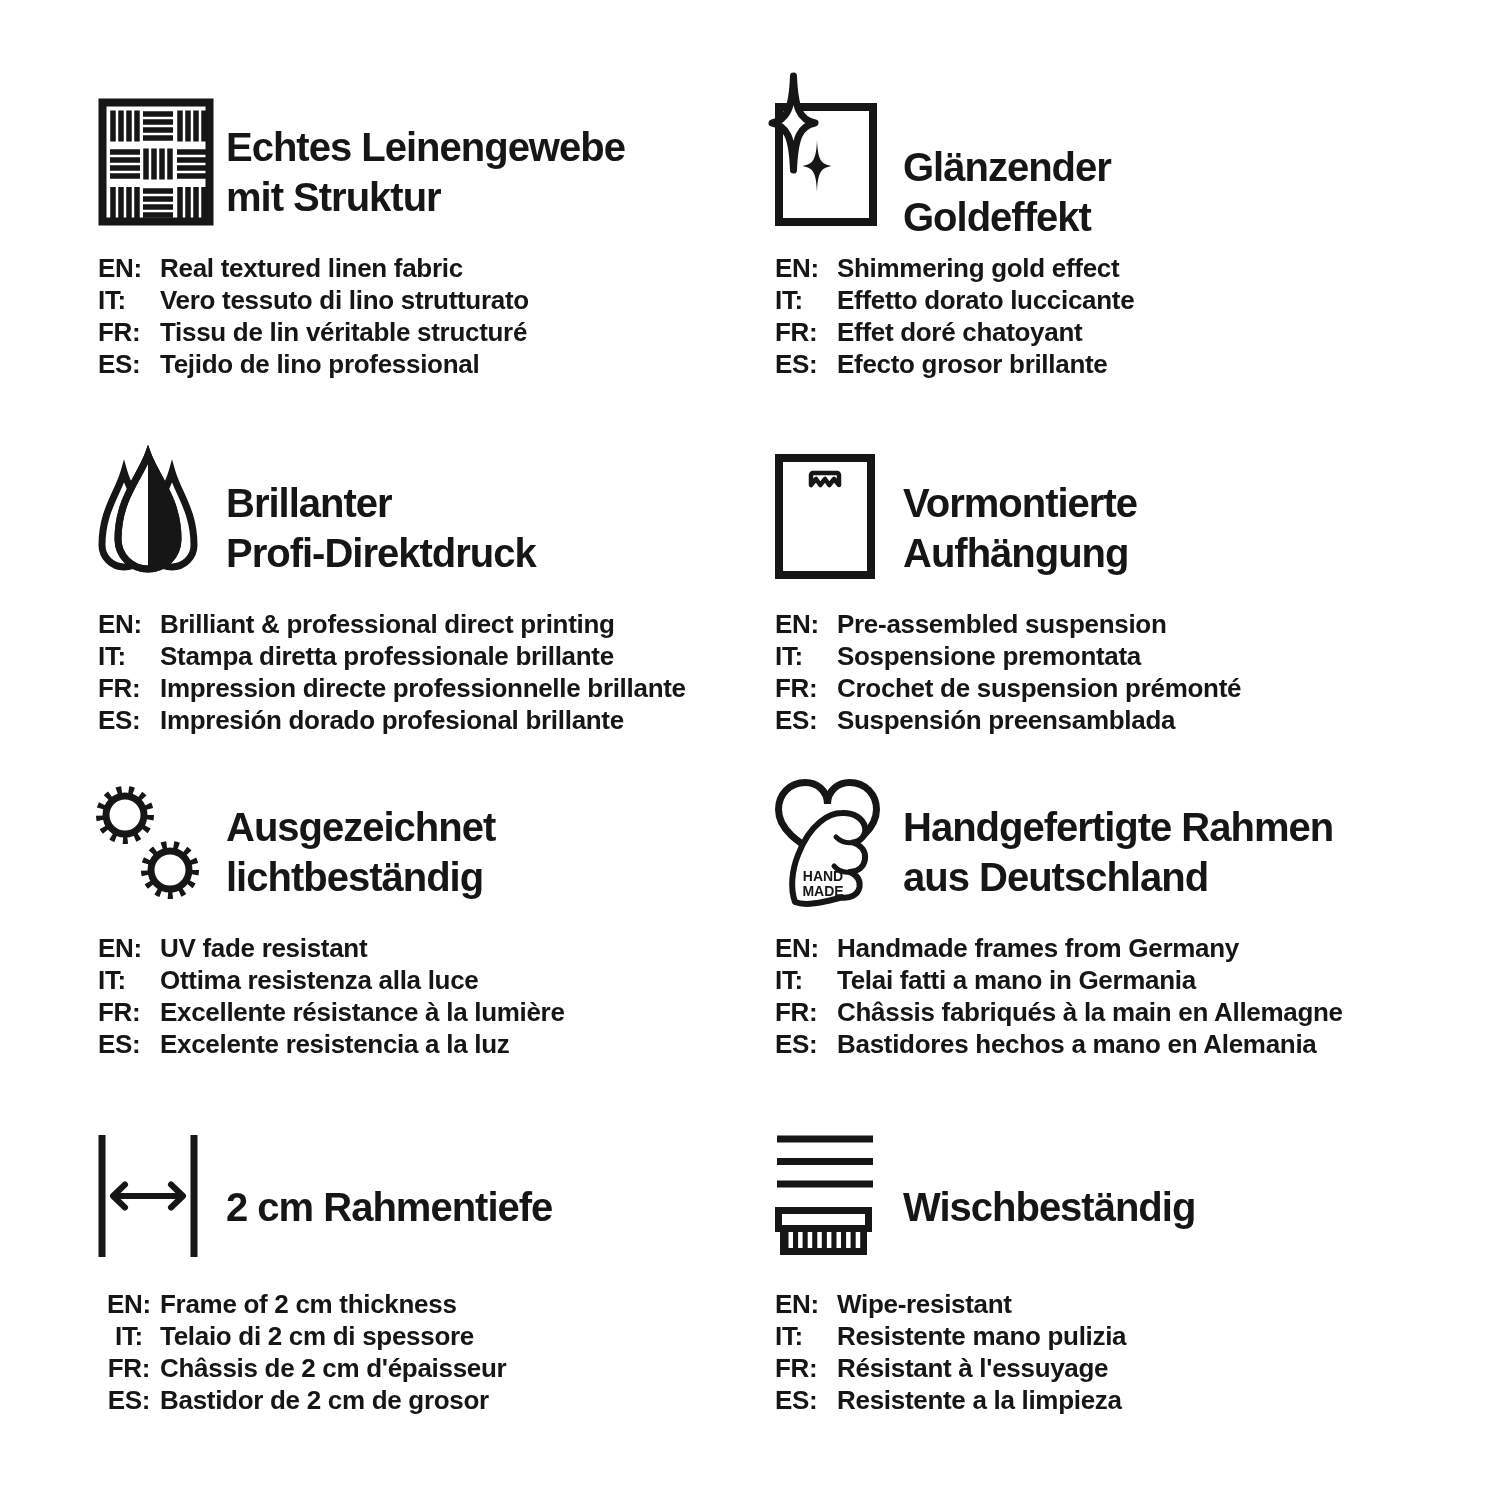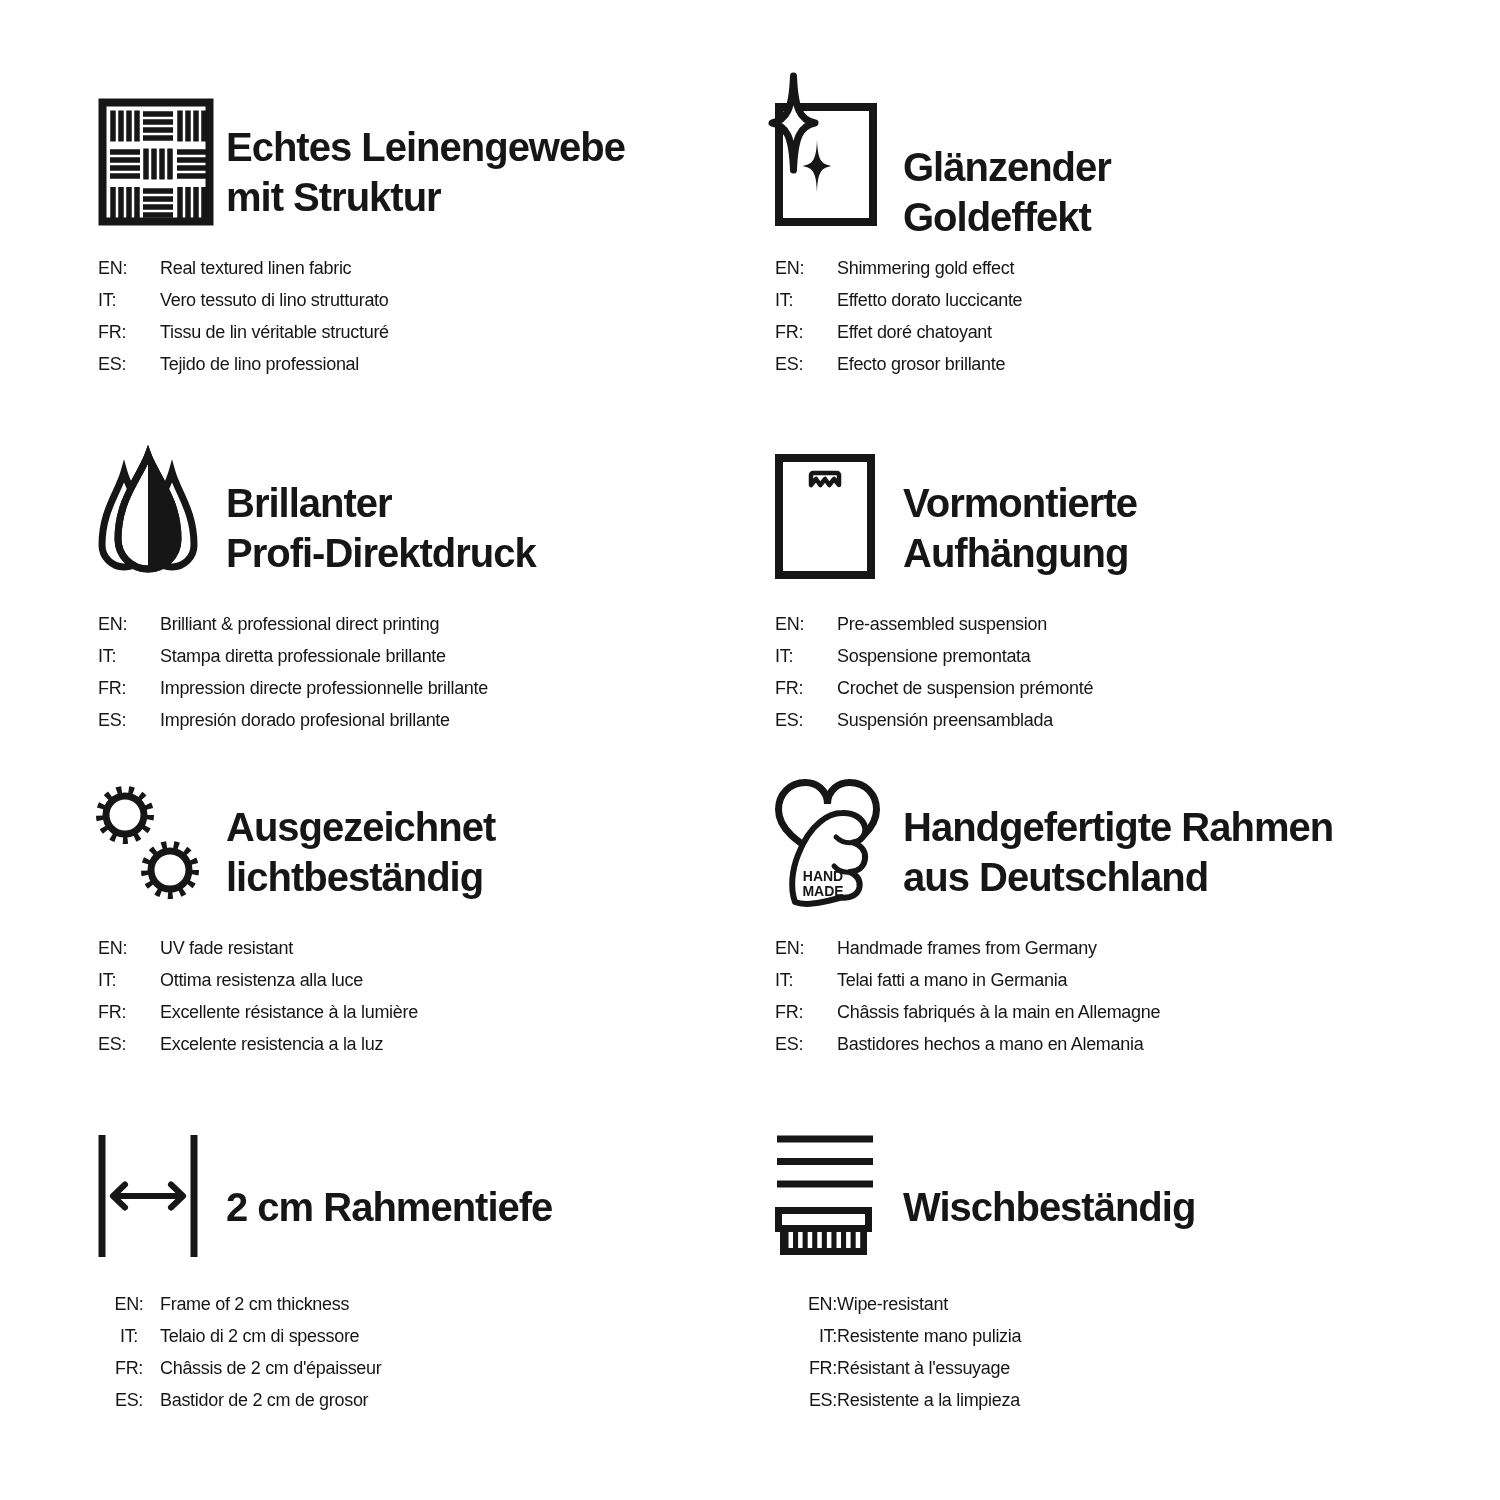--- a/index.html
+++ b/index.html
@@ -13,21 +13,21 @@
   .title{
     position:absolute;left:128px;top:26px;margin:0;
     font-size:40px;line-height:50px;font-weight:bold;
     letter-spacing:-1px;white-space:nowrap;color:#161616;
   }
   .title span{display:block;}
   .title.mid{top:46px;}
   .title.one{top:50px;}
   .trans{
     position:absolute;left:0;top:156px;
-    font-size:18px;line-height:32px;font-weight:normal;letter-spacing:-0.3px;
+    font-size:26px;line-height:32px;font-weight:bold;letter-spacing:-0.3px;
   }
   .trow{display:flex;}
   .lang{width:62px;flex:0 0 62px;}
   .ttext{white-space:nowrap;}
   svg{overflow:visible;display:block;}
   .ink{stroke:#161616;}
 </style>
 </head>
 <body>
 
@@ -272,21 +272,21 @@
         <span class="lang">FR:</span>
         <span class="ttext">Châssis de 2 cm d'épaisseur</span>
       </div>
     <div class="trow">
         <span class="lang">ES:</span>
         <span class="ttext">Bastidor de 2 cm de grosor</span>
       </div>
   </div>
 </section>
 
-<section class="sec" style="left:775px;top:1132px;text-align:right;">
+<section class="sec" style="left:775px;top:1132px;">
   <svg class="icon" style="top:1px;" width="100" height="125" viewBox="0 0 100 125">
     <g class="ink">
       <path d="M2,6 H98 M2,28.5 H98 M2,51 H98" fill="none" stroke-width="7"></path>
       <rect x="3.5" y="77.5" width="90" height="18" fill="none" stroke-width="7"></rect>
       <rect x="5" y="99" width="87" height="23" fill="#161616" stroke="none"></rect>
       <g fill="#ffffff" stroke="none">
         <rect x="13.5" y="99" width="4.5" height="16"></rect>
           <rect x="23.1" y="99" width="4.5" height="16"></rect>
         <rect x="32.7" y="99" width="4.5" height="16"></rect>
           <rect x="42.3" y="99" width="4.5" height="16"></rect>

